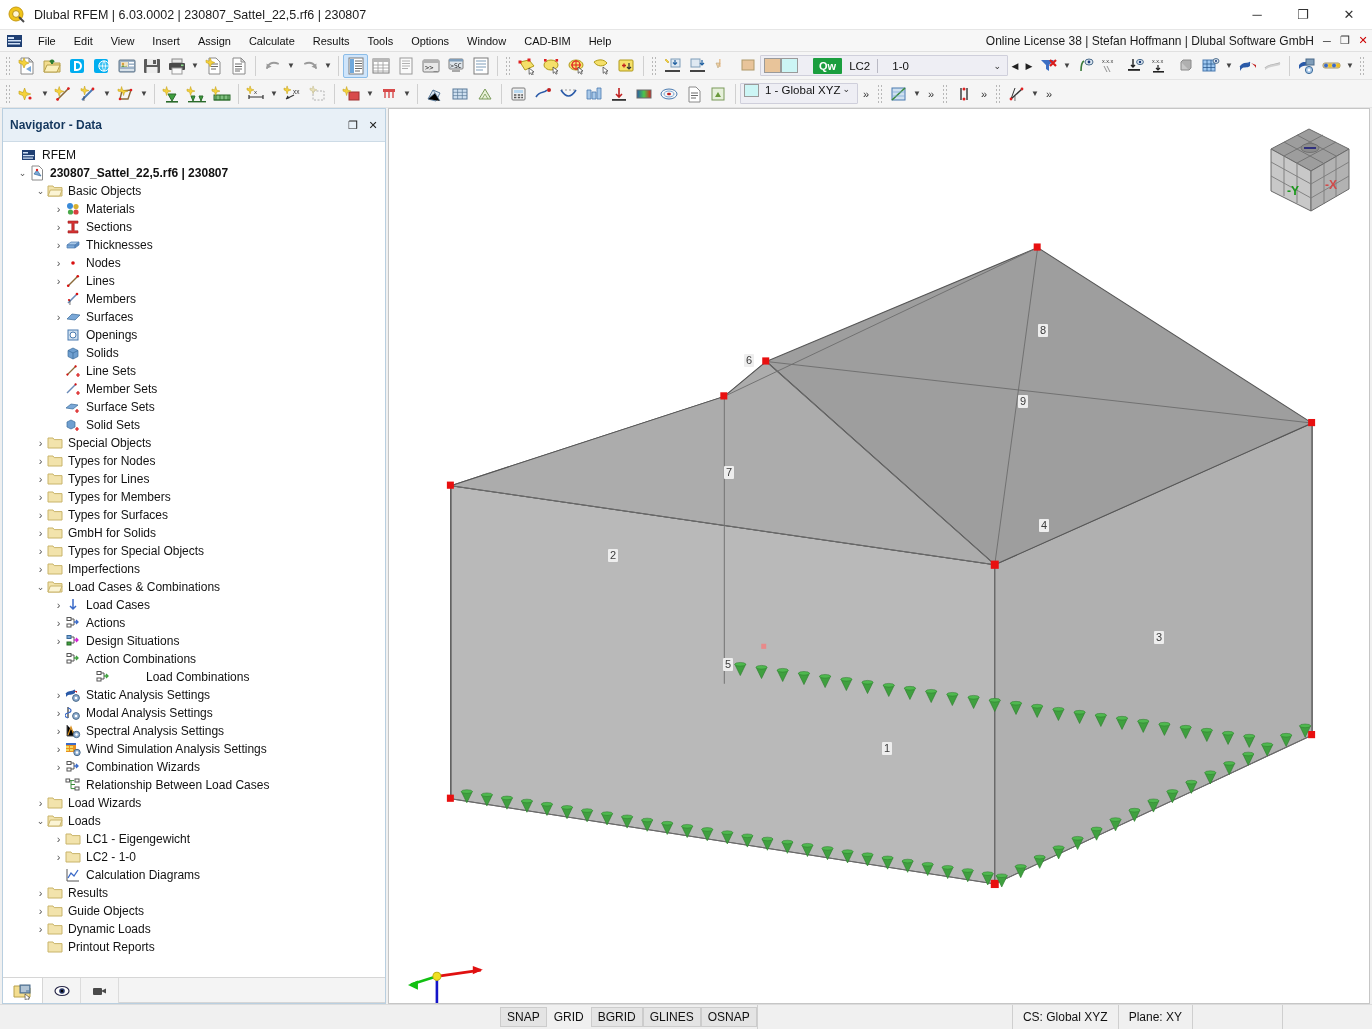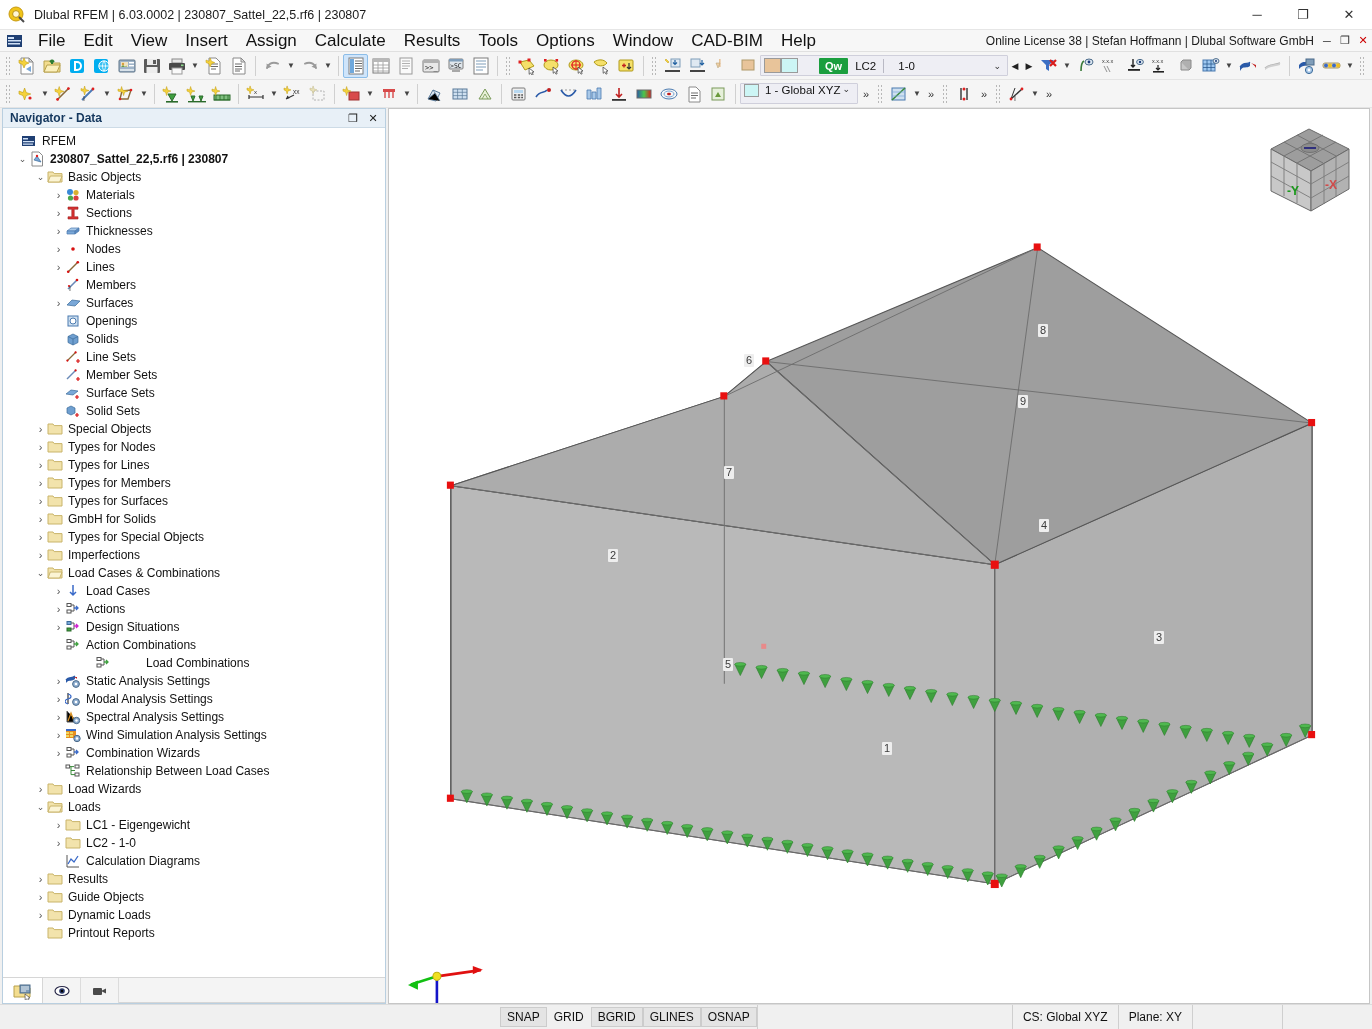--- a/index.html
+++ b/index.html
@@ -34,21 +34,21 @@
 
   
   .menubar {
     height: 22px; background: #f7f7f7; display: flex; align-items: center;
     border-bottom: 1px solid #e0e0e0; position: relative;
   }
   .menubar .rfem-glyph {
     width: 18px; height: 16px; margin: 0 5px 0 6px; flex: none; position: relative;
   }
   .menu-item {
-    padding: 3px 9px; font-size: 17px; color: #111; white-space: nowrap; cursor: default;
+    padding: 3px 9px; font-size: 11px; color: #111; white-space: nowrap; cursor: default;
   }
   .license {
     margin-left: auto; font-size: 12px; color: #1a1a1a; white-space: nowrap; padding-right: 4px;
   }
   .mdibtn { width: 18px; height: 20px; display:flex; align-items:center; justify-content:center;
             font-size: 11px; color: #333; }
   .mdibtn.close { color: #c00; }
 
   
   .toolbar {
@@ -75,41 +75,41 @@
               font-size:11px;color:#333;flex:none; }
 
   
   .lc-combo {
     height: 21px; min-width: 248px; background:#eeeef4; border:1px solid #cfcfdb;
     display:flex; align-items:center; gap:0; padding:0 2px 0 3px; flex:none; border-radius:1px;
   }
   .sw { width:17px; height:15px; border:1px solid #9a9a9a; flex:none; }
   .lc-badge {
     background:#1a9e3e; color:#fff; font-size:11px; font-weight:bold;
-    padding:1px 6px; margin-left:21px; border-radius:1px; line-height:14px;
+    padding:1px 6px; margin-left:15px; border-radius:1px; line-height:14px;
   }
   .lc-txt { font-size:11.5px; color:#111; margin-left:7px; white-space:nowrap; }
   .lc-div { width:1px;height:14px;background:#b9b9c4;margin:0 7px; }
   .lc-caret { margin-left:auto; font-size:9px; color:#333; padding-right:4px; }
   .navbtn { width:14px;height:22px;display:flex;align-items:center;justify-content:center;
             font-size:9px;color:#222;flex:none; }
   .cs-combo {
     height: 21px; width: 118px; background:#eeeef4; border:1px solid #cfcfdb;
     display:flex; padding:0 3px; flex:none; border-radius:1px;
   }
   .cs-combo .sw { width:15px;height:13px; }
   .cs-txt { font-size:11.5px;color:#111;margin-left:6px;white-space:nowrap; }
 
   
   .navigator {
     position:absolute; left:2px; top:108px; width:384px; height:896px;
     background:#ffffff; border:1px solid #b9cfe0; display:flex; flex-direction:column;
   }
   .nav-header {
-    height:19px; background:#e8f0f7; display:flex; align-items:center;
+    height:33px; background:#e8f0f7; display:flex; align-items:center;
     padding: 0 3px 0 7px; border-bottom:1px solid #cddbe6;
   }
   .nav-title { font-size:12px; font-weight:bold; color:#14375e; }
   .nav-hbtn { width:18px;height:18px;display:flex;align-items:center;justify-content:center;
               font-size:11px;color:#222;margin-left:auto; }
   .nav-hbtn + .nav-hbtn { margin-left:2px; }
   .nav-body {
     flex:1; overflow:hidden; background:#fff; padding-top:3px;
     border: 1px solid #ffffff;
   }

